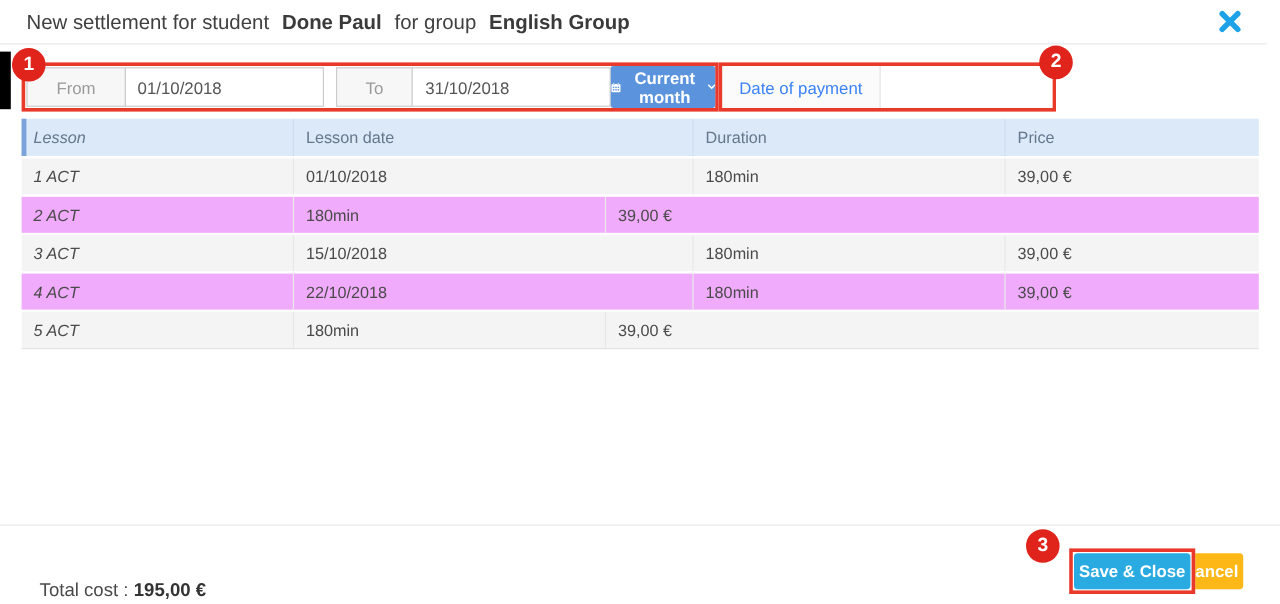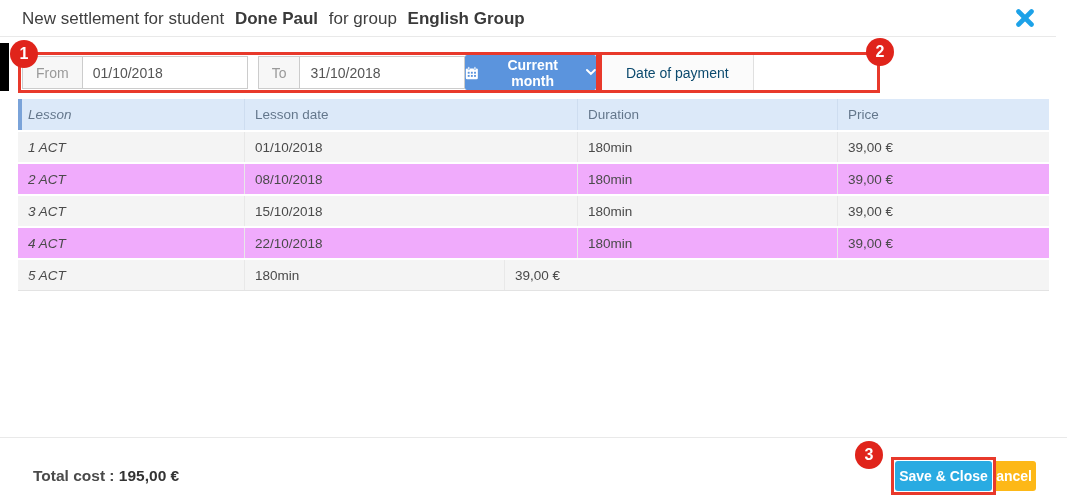--- a/index.html
+++ b/index.html
@@ -23,52 +23,52 @@
   .badge1 { left:10px;  top:40px; }
   .badge2 { left:866px; top:38px; }
   .badge3 { left:855px; top:441px; }
   .redbox { position:absolute; border:3px solid #e8392b; z-index:5; background:transparent; }
   
   .box1 { left:18px; top:52px; width:581px; height:41px; display:flex; align-items:stretch; background:#fff; }
   .input-group { display:flex; align-items:stretch; height:33px; margin-top:1px; }
   .ig-from { margin-left:1px; }
   .ig-to { margin-left:10px; }
   .addon {
-    display:flex; align-items:center; padding:0 13px; background:#f7f7f7;
+    display:flex; align-items:center; padding:0 24px; background:#f7f7f7;
     border:1px solid #ccc; color:#9a9a9a; font-size:14px;
   }
   .date-input {
     width:166px; border:1px solid #ccc; margin-left:-1px; padding:0 10px;
     font-size:14px; color:#555; font-family:"Liberation Sans", sans-serif; outline:none;
   }
   .current-month-btn {
     margin-left:auto; width:140px; border:none; background:#5b94dd; color:#fff;
     font-weight:bold; font-size:14px; display:flex; align-items:center; justify-content:center;
     gap:6px; cursor:pointer; border-radius:2px; font-family:"Liberation Sans", sans-serif;
   }
   .box2 { left:599px; top:52px; width:281px; height:41px; display:flex; align-items:stretch; background:#fff; }
   .dop-addon {
-    display:flex; align-items:center; padding:0 24px; background:#fbfbfb;
-    border-right:1px solid #e0e0e0; color:#0c4a6e; font-size:14px; white-space:nowrap;
+    display:flex; align-items:center; padding:0 14px; background:#fbfbfb;
+    border-right:1px solid #e0e0e0; color:#3b82f6; font-size:14px; white-space:nowrap;
   }
   .dop-input { flex:1; border:none; background:#fff; padding:0 10px; font-size:14px; color:#555; outline:none; min-width:0; }
   
   .table { position:absolute; left:18px; top:99px; width:1031px; border-bottom:1px solid #e3e3e3; }
   .thead { display:flex; height:31px; background:#dce9f9; position:relative; align-items:center; }
   .thead::before { content:""; position:absolute; left:0; top:0; bottom:0; width:4px; background:#7aa3d9; }
   .th { padding-left:10px; color:#64778c; font-size:13.5px; border-right:1px solid rgba(110,140,180,0.12); height:100%; display:flex; align-items:center; }
   .th:last-child, .td:last-child { border-right:none; }
   .trow { display:flex; height:30px; margin-top:2px; align-items:stretch; }
   .trow.odd { background:#f4f4f4; }
   .trow.even { background:#f0abfc; }
   .td { padding-left:10px; color:#4a4a4a; font-size:13.5px; display:flex; align-items:center; border-right:1px solid #e8e8e8; }
   .c1 { width:227px;font-style:italic; } .c2 { width:333px; } .c3 { width:260px; } .c4 { width:211px; }
   
   .footer-divider { position:absolute; left:0; right:0; top:437px; height:1px; background:#e9e9e9; }
-  .total { position:absolute; left:33px; top:467px; font-size:15.5px; color:#4a4a4a;font-weight:bold; }
+  .total { position:absolute; left:33px; top:484px; font-size:15.5px; color:#4a4a4a; }
   .total b { color:#333; }
   .box3 { left:869px; top:457px; width:105px; height:38px; display:flex; align-items:center; justify-content:center; background:#fff;margin-left:22px; }
   .save-btn {
     width:97px; height:30px; border:none; border-radius:3px; background:#29abe2; color:#fff;
     font-weight:bold; font-size:14px; cursor:pointer; font-family:"Liberation Sans", sans-serif;
   }
   .cancel-btn {
     position:absolute; left:982px; top:461px; width:54px; height:30px; border:none; border-radius:3px;
     background:#fdb817; color:#fff; font-weight:bold; font-size:14px; cursor:pointer;
     font-family:"Liberation Sans", sans-serif;
@@ -138,21 +138,20 @@
       <div class="th c4">Price</div>
     </div>
     <div class="trow odd">
       <div class="td c1">1 ACT</div>
       <div class="td c2">01/10/2018</div>
       <div class="td c3">180min</div>
       <div class="td c4">39,00 €</div>
     </div>
     <div class="trow even">
       <div class="td c1">2 ACT</div>
-      <div class="td c2">08/10/2018</div>
       <div class="td c3">180min</div>
       <div class="td c4">39,00 €</div>
     </div>
     <div class="trow odd">
       <div class="td c1">3 ACT</div>
       <div class="td c2">15/10/2018</div>
       <div class="td c3">180min</div>
       <div class="td c4">39,00 €</div>
     </div>
     <div class="trow even">

